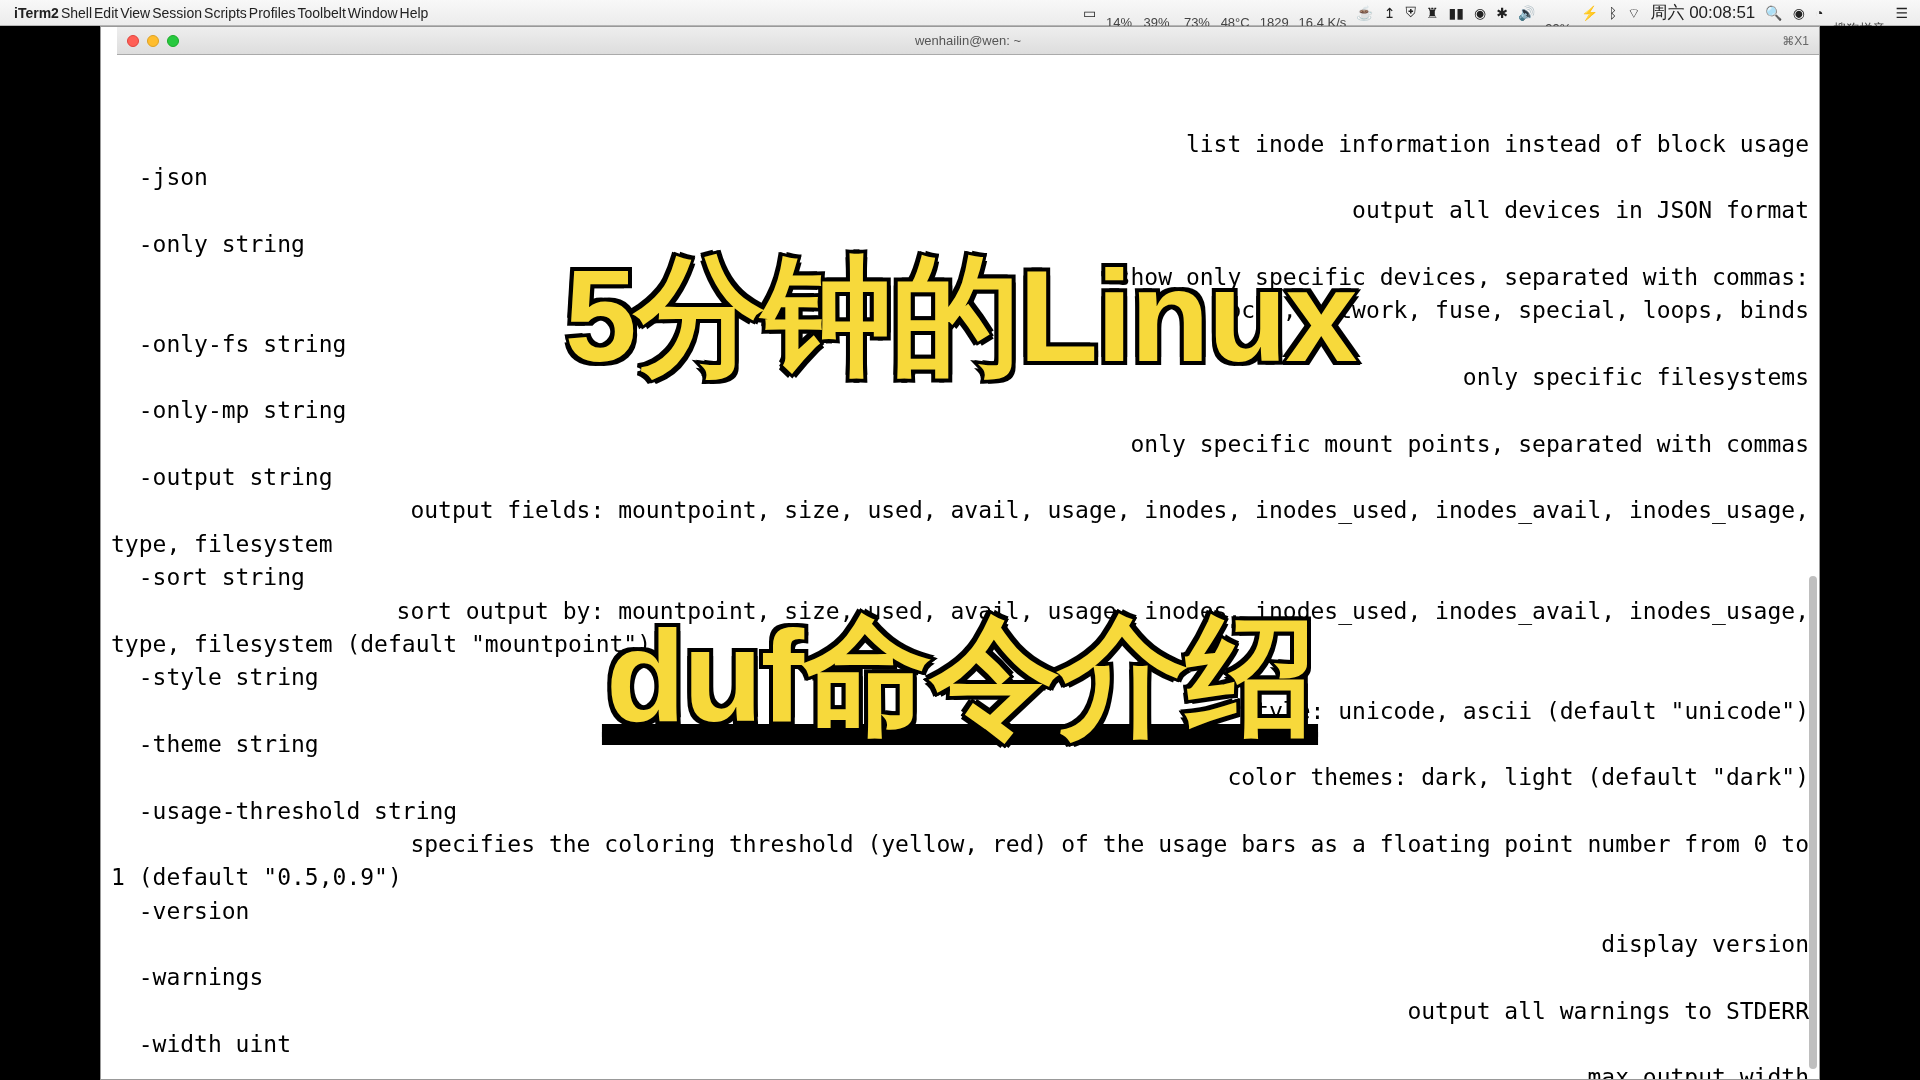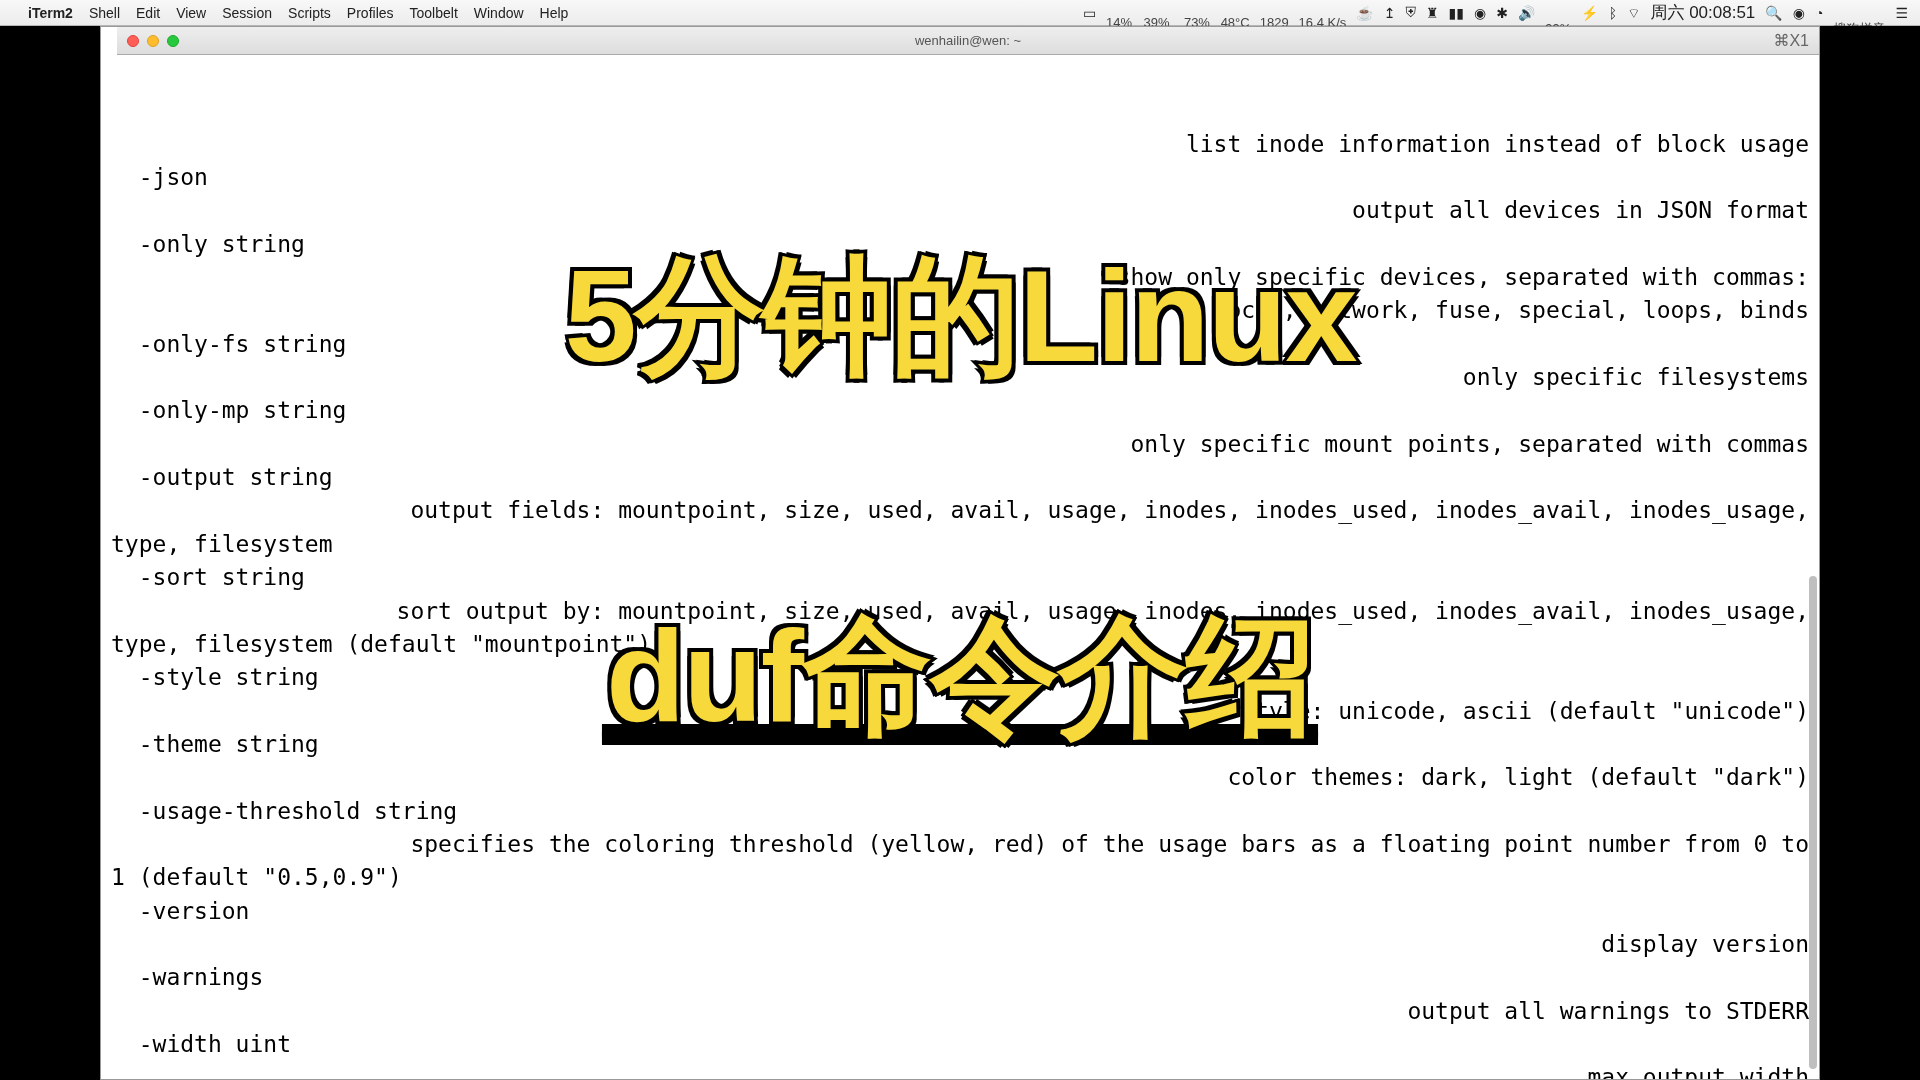--- a/index.html
+++ b/index.html
@@ -19,21 +19,21 @@
       height: 26px;
       background: linear-gradient(#f8f8f8, #ececec);
       border-bottom: 1px solid #b5b5b5;
       display: flex;
       align-items: center;
       padding: 0 12px;
       font-size: 14px;
       color: #222;
       justify-content: space-between;
     }
-    .menubar-left { display: flex; align-items: center; gap: 16px; }
+    .menubar-left { display: flex; align-items: center; gap: 2px; }
     .menubar-right { display: flex; align-items: center; gap: 10px; font-size: 12px; }
     .apple { font-size: 16px; }
     .app-name { font-weight: 600; }
     .menubar-item { cursor: default; }
     .status-item { font-size: 13px; line-height: 1; color: #444; white-space: pre; margin-top: 32px; }
     .clock { font-size: 17px; }
     .icon-small { font-size: 14px; }
     
     
     .terminal-window {
@@ -66,21 +66,21 @@
       position: absolute;
       left: 0; right: 0;
       text-align: center;
       font-size: 13px;
       color: #555;
       pointer-events: none;
     }
     .tab-hint {
       position: absolute;
       right: 10px;
-      font-size: 16px;
+      font-size: 12px;
       color: #666;
     }
     
     .terminal-body {
       flex: 1;
       background: #fff;
       padding: 6px 10px;
       font-family: "Menlo", "Consolas", monospace;
       font-size: 23px;
       line-height: 1.45;

